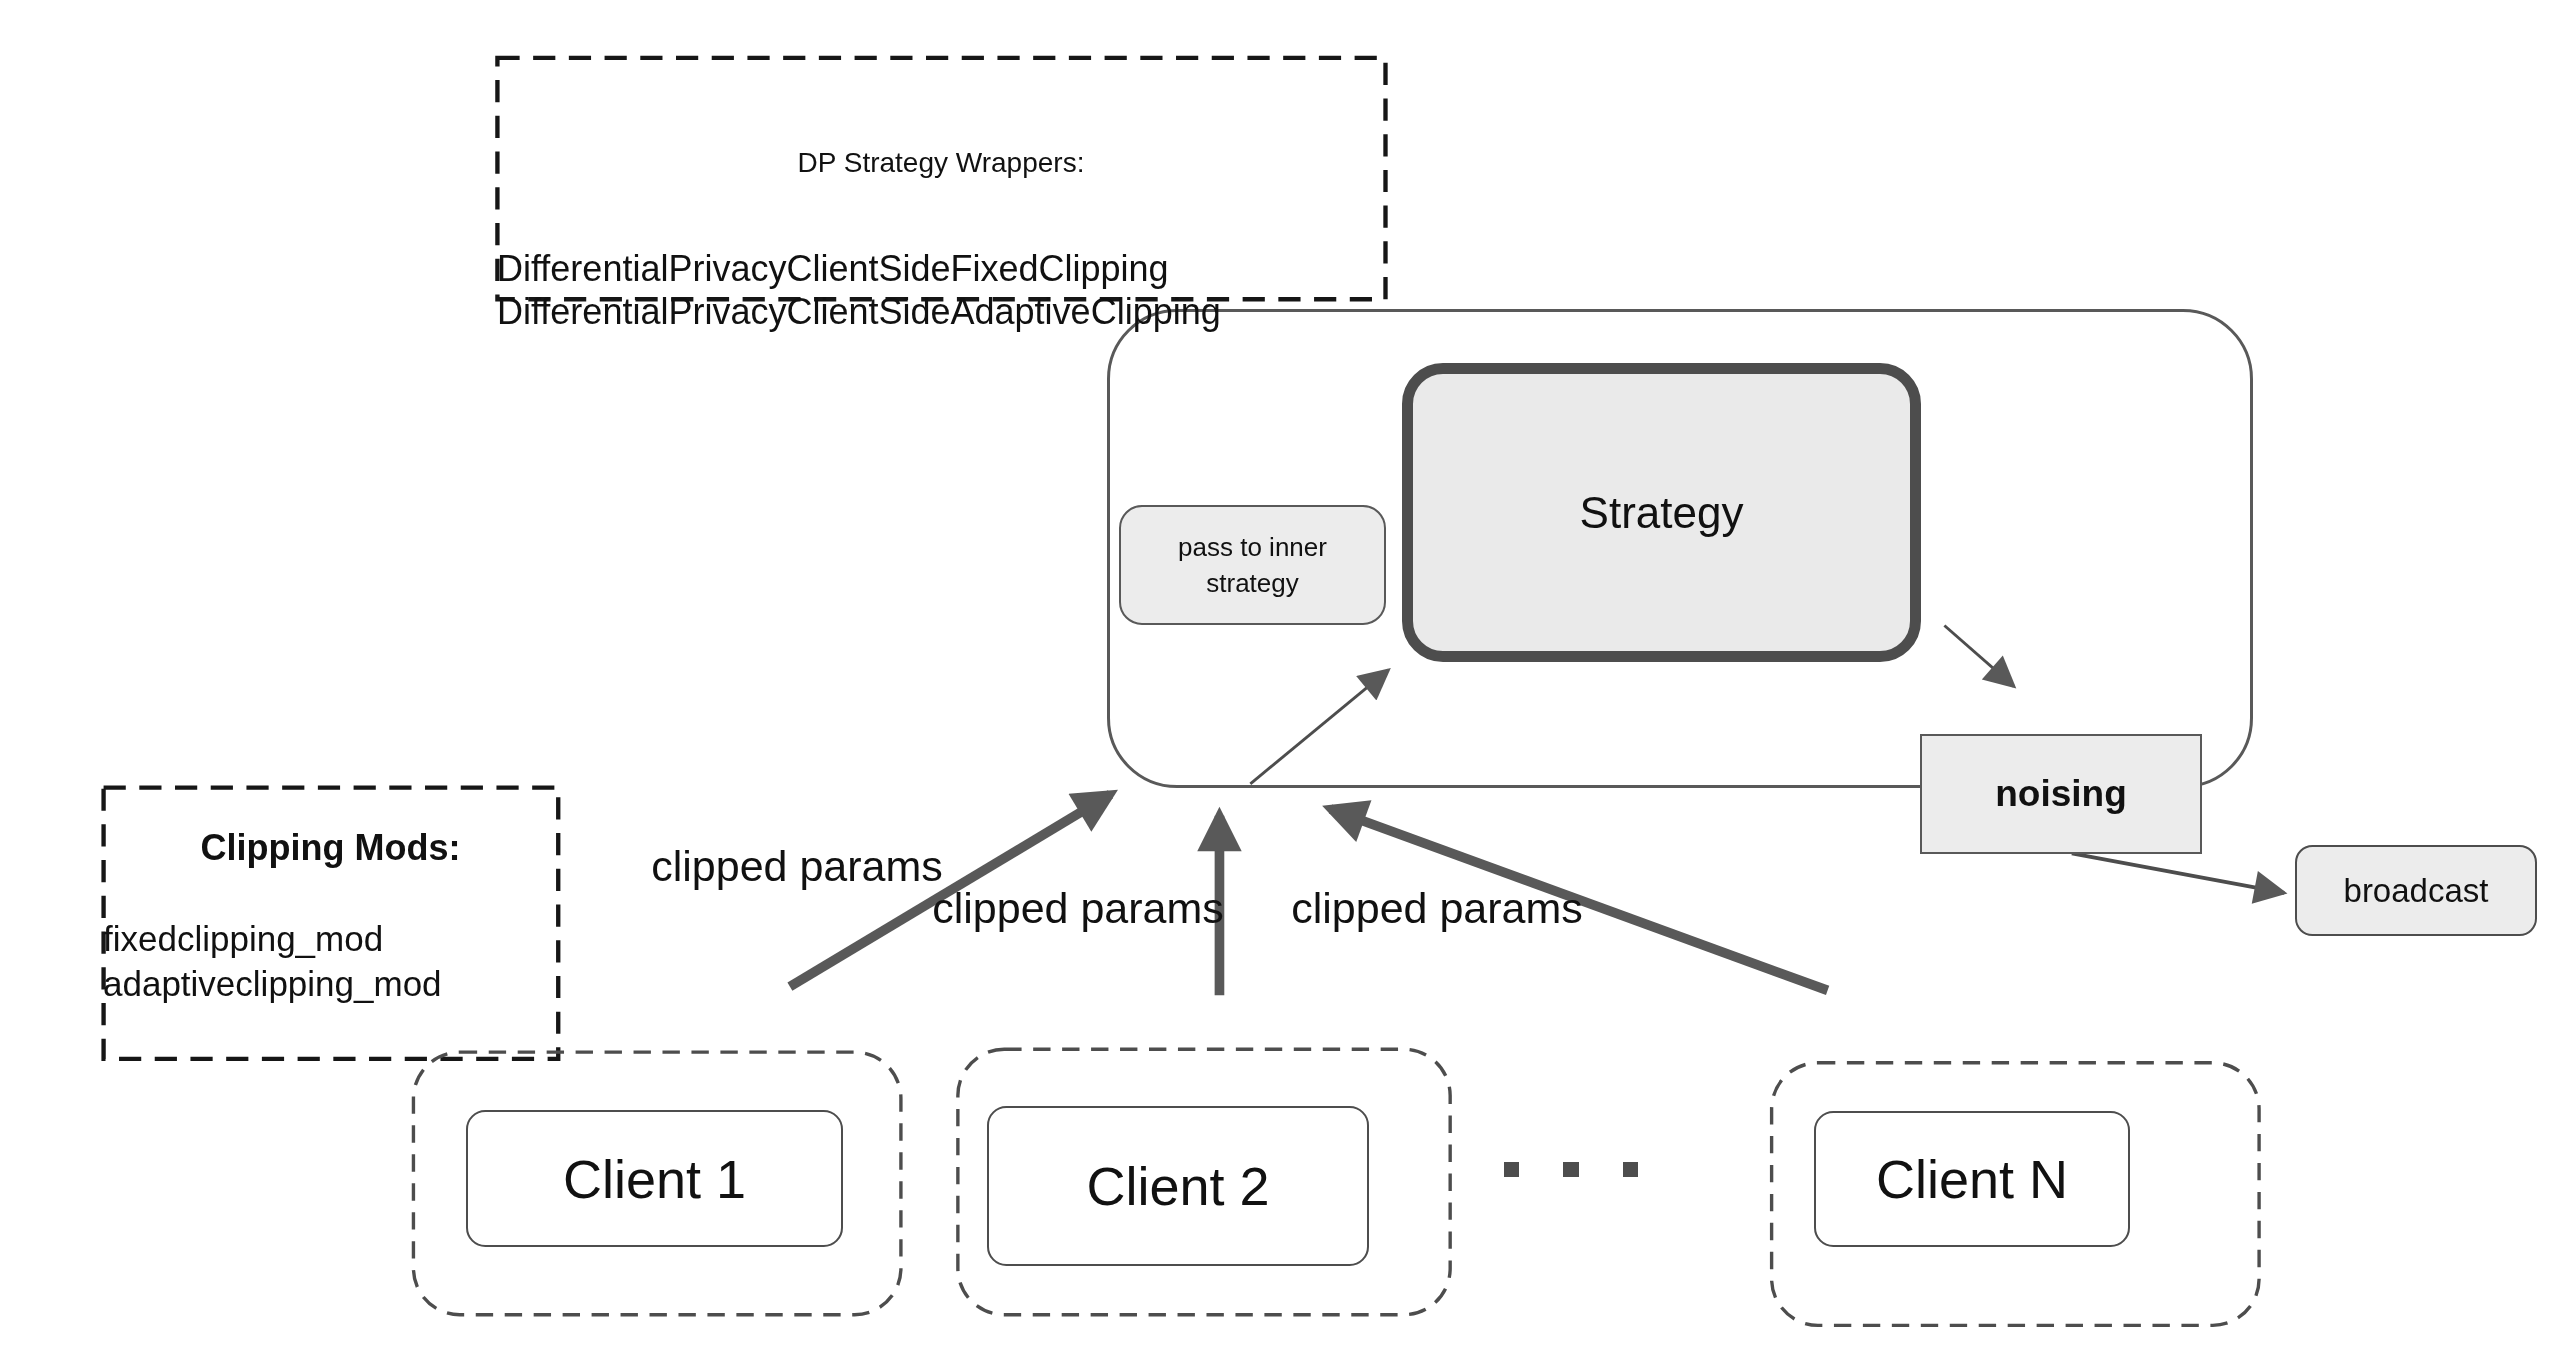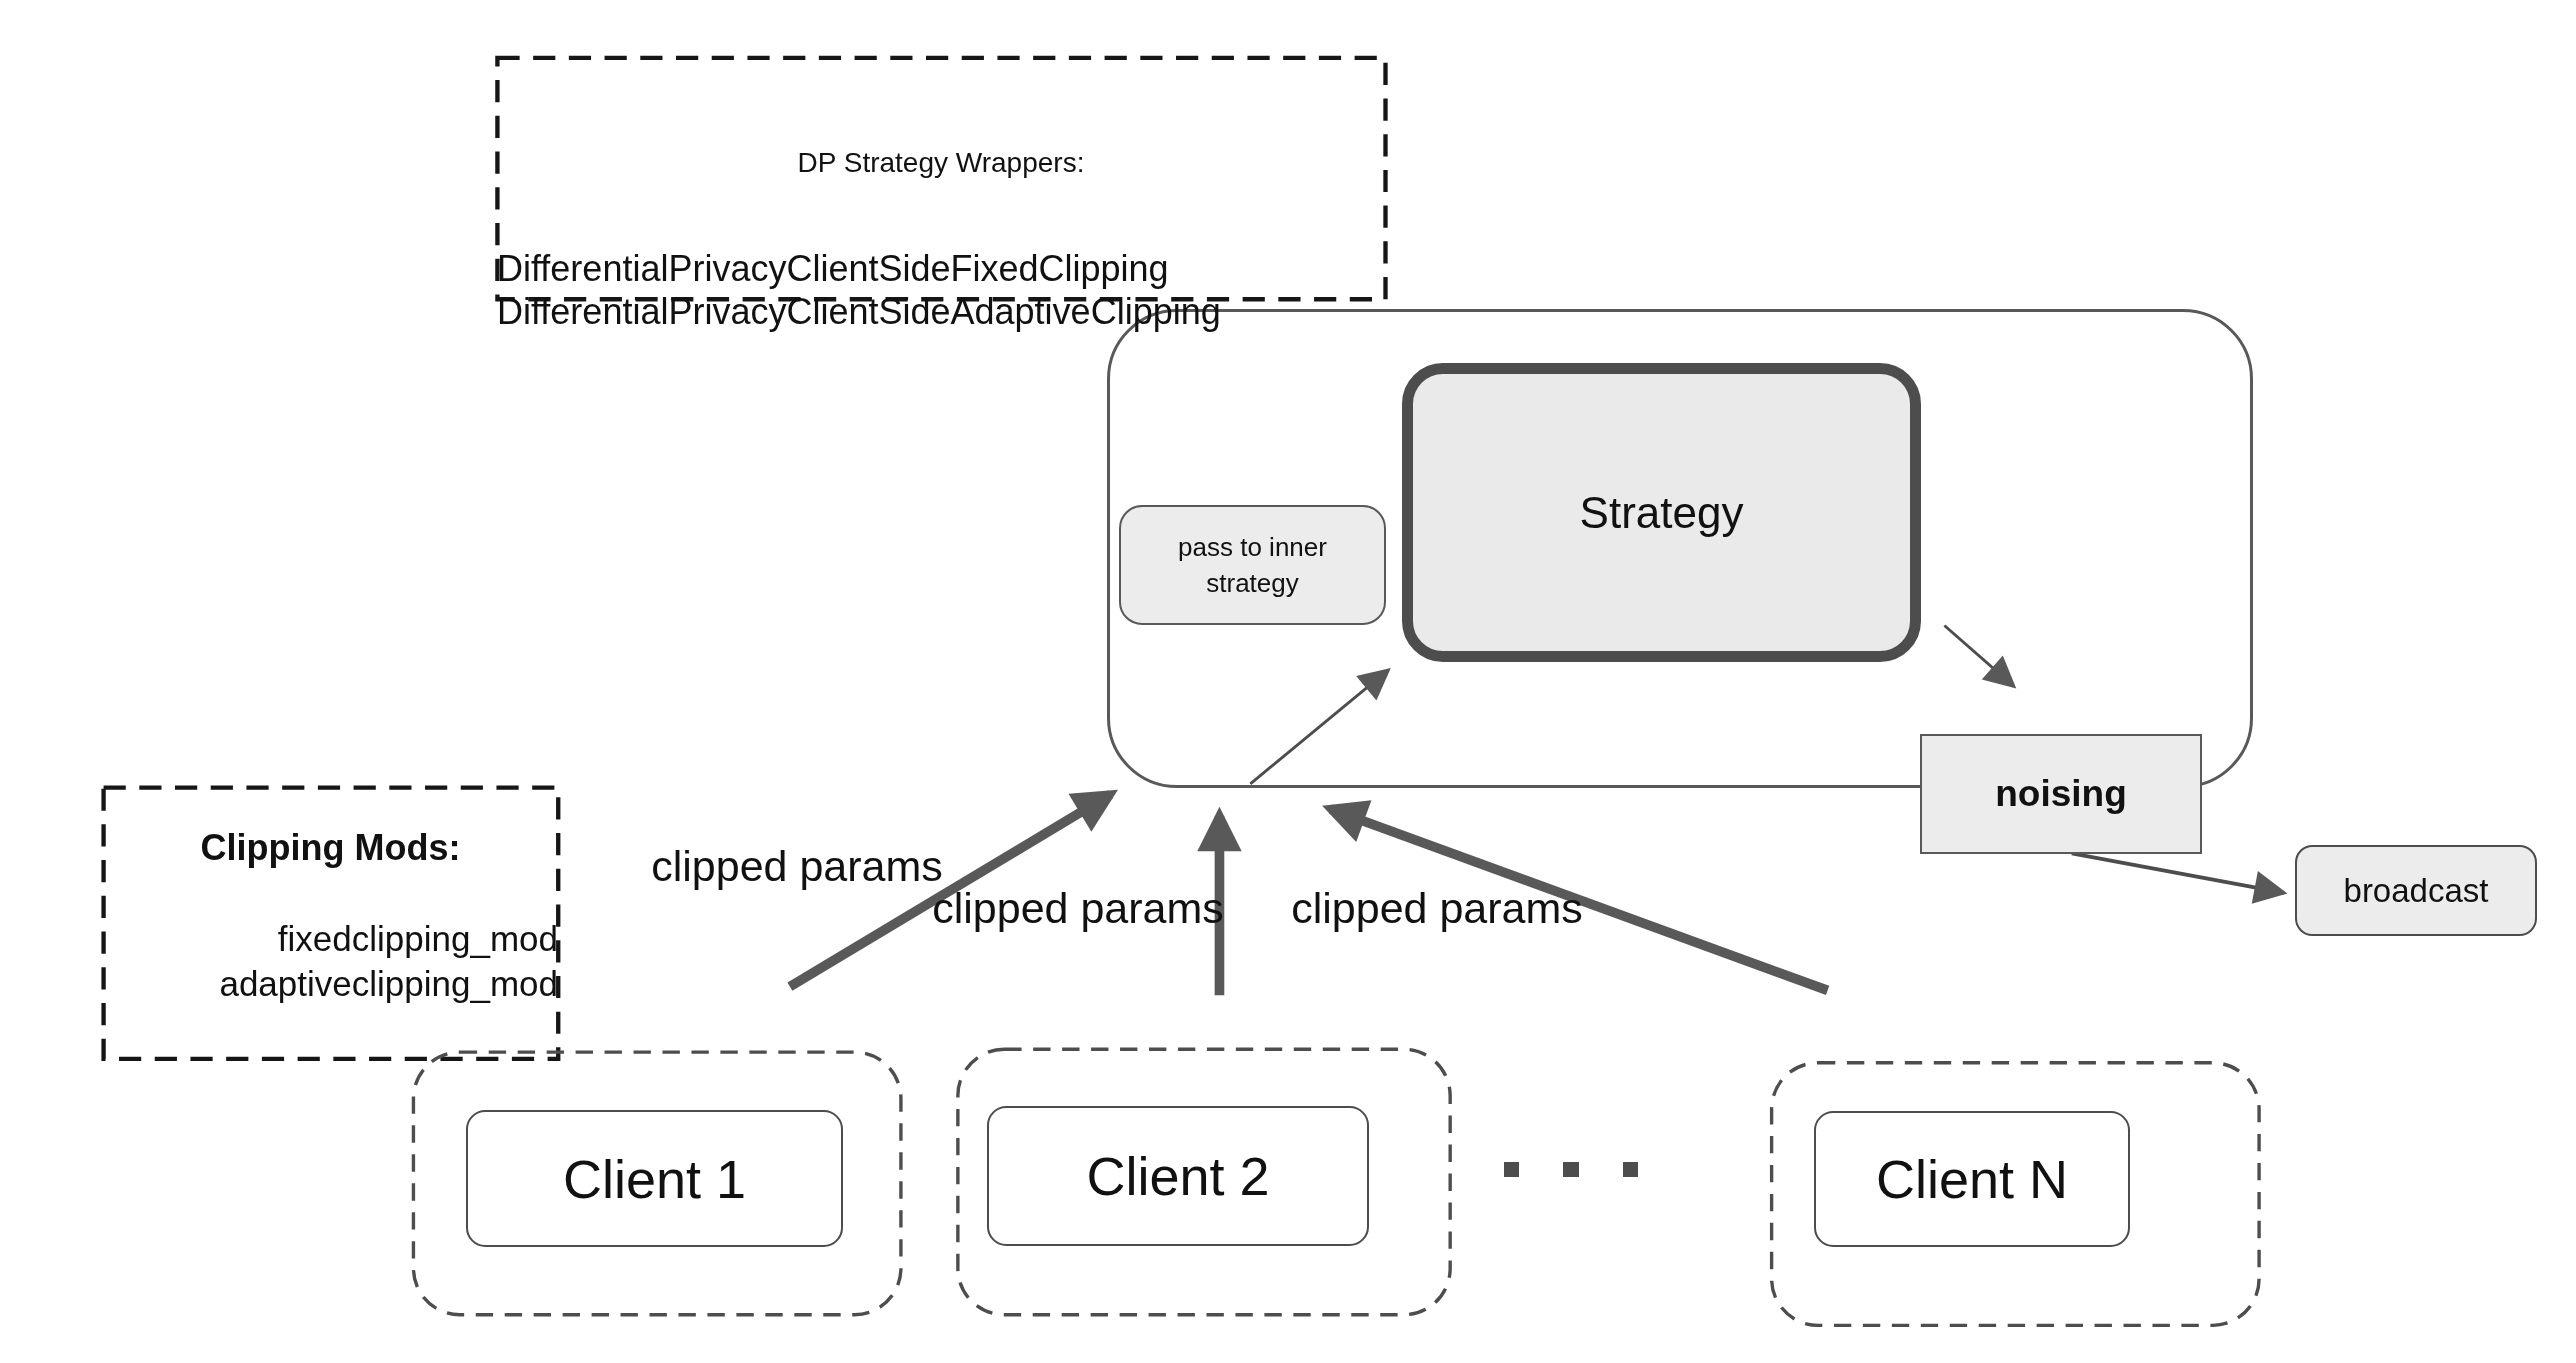--- a/index.html
+++ b/index.html
@@ -86,21 +86,21 @@
     font-size: 36px; line-height: 43px; text-align: left;
   }
   
   #clip-box-text { left: 103px; top: 788px; width: 455px; height: 271px; }
   #clip-title {
     position: absolute; top: 39px; left: 0; width: 100%;
     font-weight: bold; font-size: 36px; text-align: center;
   }
   #clip-lines {
     position: absolute; top: 128px; left: 0; width: 100%;
-    font-size: 35px; line-height: 45px; text-align: right;
+    font-size: 35px; line-height: 45px; text-align: left;
   }
   
   #pass-box {
     left: 1119px; top: 505px; width: 267px; height: 120px;
     background: var(--box-fill);
     border: 2.9px solid var(--outline-gray);
     border-radius: 23px;
     font-size: 26px; line-height: 36px;
     flex-direction: column;
   }
@@ -128,21 +128,21 @@
     font-size: 33px;
   }
   
   .client-inner {
     background: var(--canvas-bg);
     border: 2.9px solid var(--client-border);
     border-radius: 19.3px;
     font-size: 54px;
   }
   #client-inner-1 { left: 466px;  top: 1110px; width: 377px; height: 137px; }
-  #client-inner-2 { left: 987px; top: 1106px; width: 382px; height: 140px; }
+  #client-inner-2 { left: 987px; top: 1106px; width: 382px; height: 160px; }
   #client-inner-3 { left: 1814px; top: 1111px; width: 316px; height: 136px; }
   
   .flow-label {
     position: absolute;
     transform: translate(-50%, -50%);
     font-size: 43px; white-space: nowrap;
     z-index: 3;
   }
   #flow-label-1 { left: 797px;  top: 866px; }
   #flow-label-2 { left: 1078px; top: 908px; }

